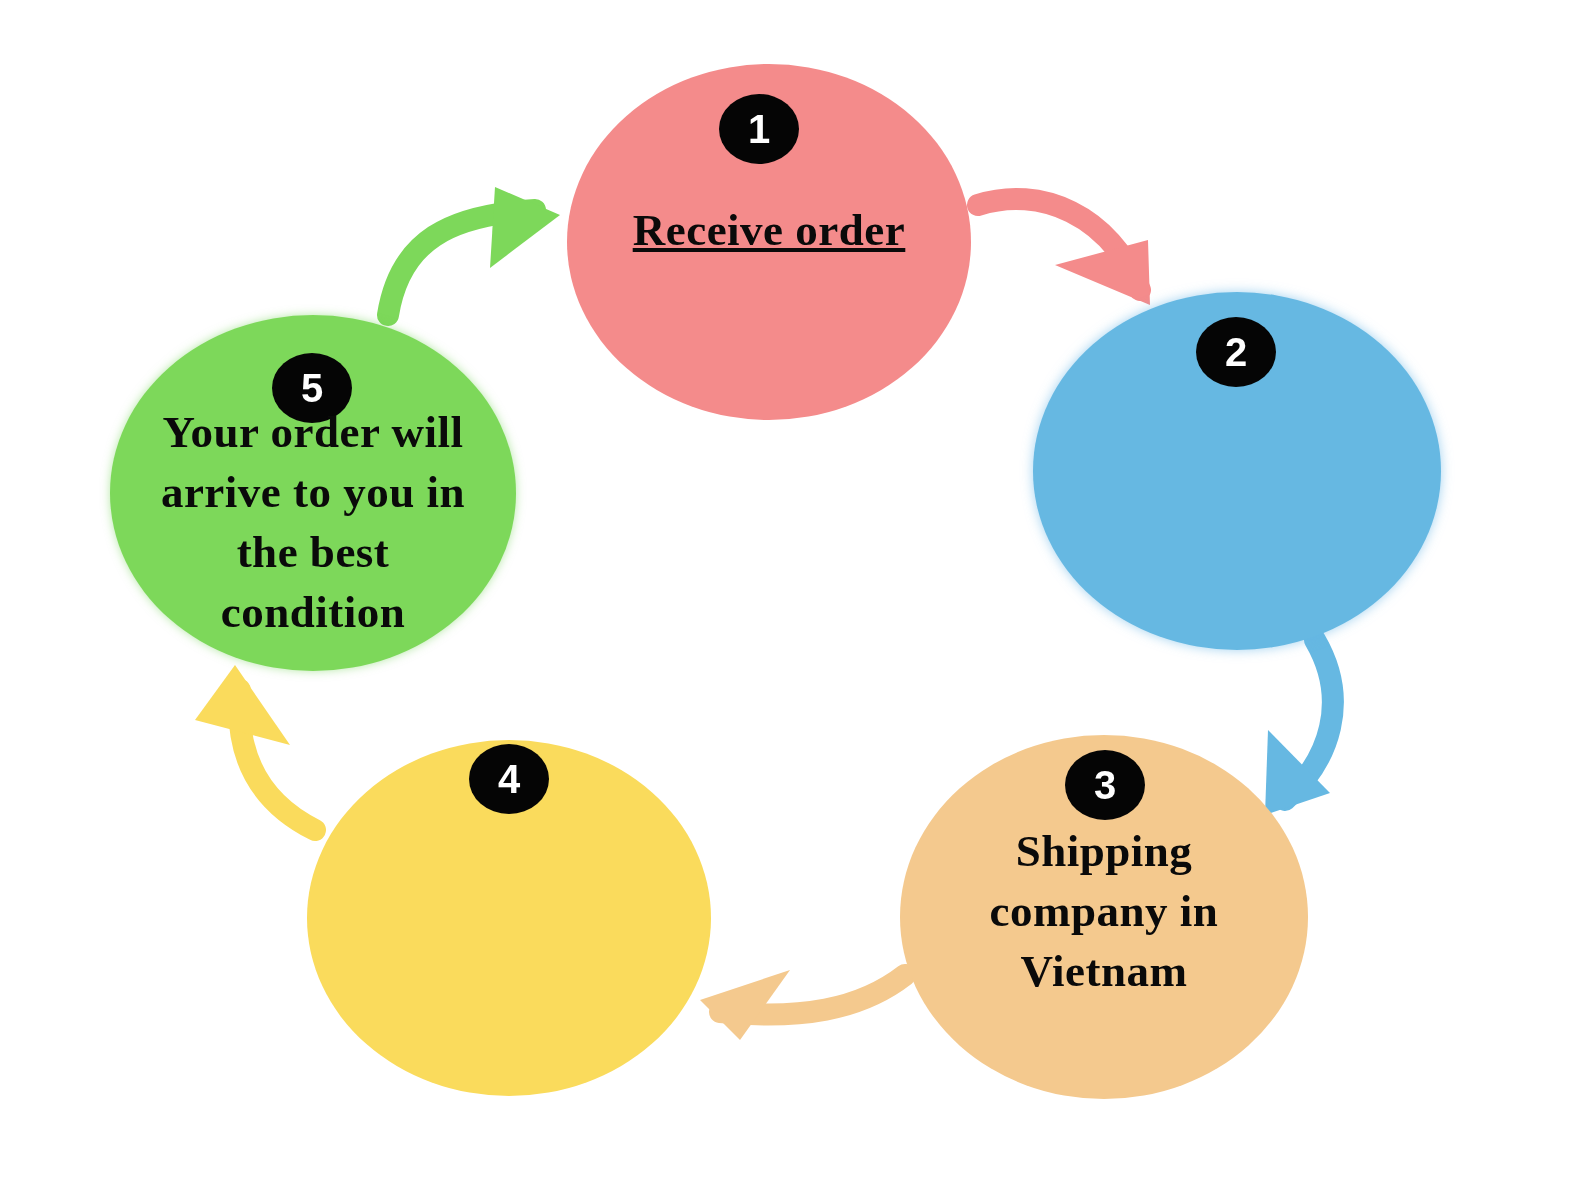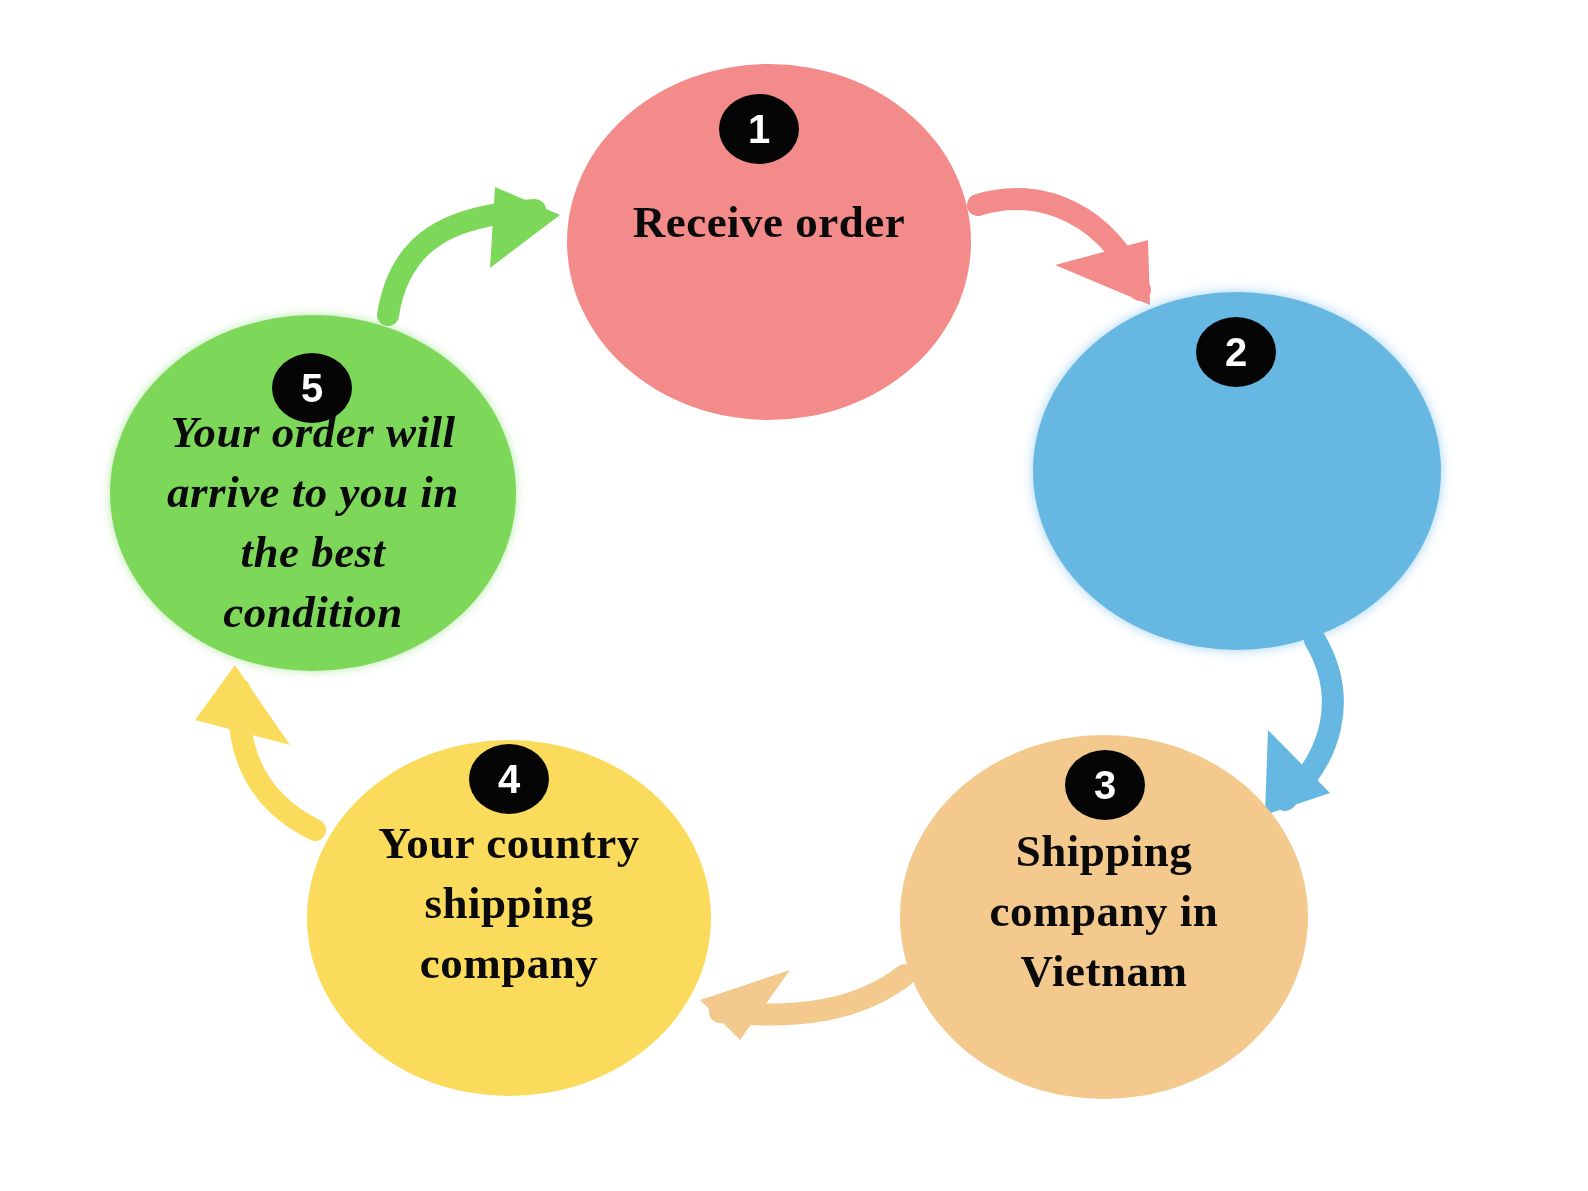--- a/index.html
+++ b/index.html
@@ -52,42 +52,39 @@
     </g>
 
     <g>
       <path d="M388 315 C 400 240, 450 215, 535 210" fill="none" stroke-width="22" stroke-linecap="round" stroke="#7DD85A"></path>
       <polygon points="495,187 560,215 490,268" fill="#7DD85A"></polygon>
     </g>
   </svg>
 
   <div class="step" id="step-1" style="background: rgb(244, 139, 139);">
     <div class="badge" style="left: 152px; top: 30px; background: rgb(5, 5, 5);">1</div>
-    <div class="step-text" style="top:128px;">Receive order</div>
+    <div class="step-text" style="top:136px;text-decoration:underline;">Receive order</div>
   </div>
 
   <div class="step" id="step-2" style="background: rgb(102, 184, 226);">
     <div class="badge" style="left: 163px; top: 25px; background: rgb(5, 5, 5);">2</div>
   </div>
 
   <div class="step" id="step-3" style="background: rgb(244, 201, 142);">
     <div class="badge" style="left: 165px; top: 15px; background: rgb(5, 5, 5);">3</div>
     <div class="step-text" style="top:86px;">Shipping
 company in
 Vietnam</div>
   </div>
 
   <div class="step" id="step-4" style="background: rgb(250, 219, 92);">
     <div class="badge" style="left: 162px; top: 4px; background: rgb(5, 5, 5);">4</div>
-    <div class="step-text" style="top:73px;">Your country
-shipping
-company</div>
   </div>
 
   <div class="step" id="step-5" style="background: rgb(125, 216, 90);">
     <div class="badge" style="left: 162px; top: 38px; background: rgb(5, 5, 5);">5</div>
-    <div class="step-text" style="top:87px;font-style:italic;">Your order will
+    <div class="step-text" style="top:87px;">Your order will
 arrive to you in
 the best
 condition</div>
   </div>
 
 </div>
 
 </body></html>

